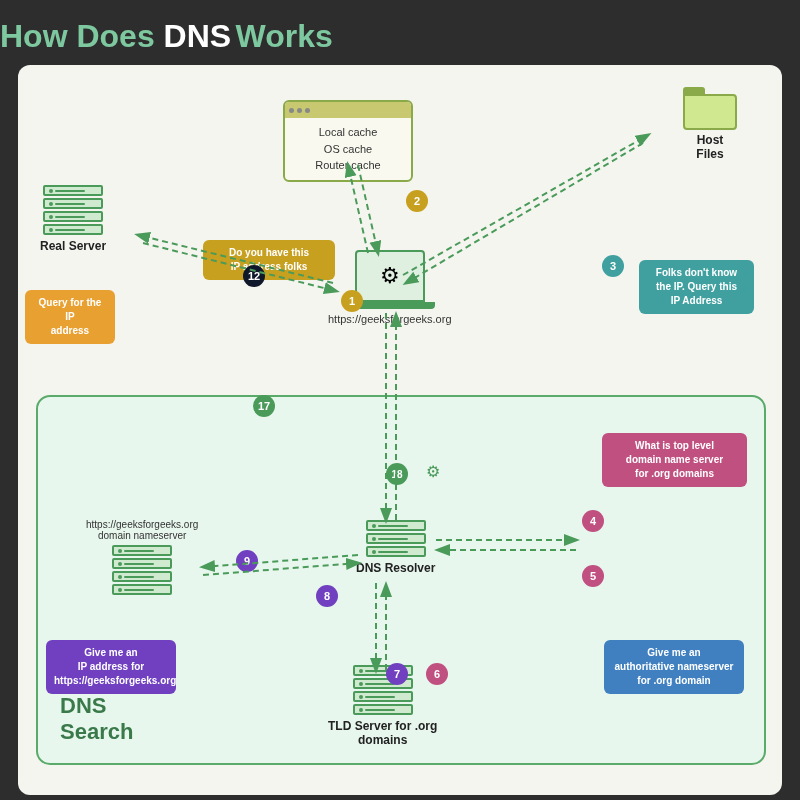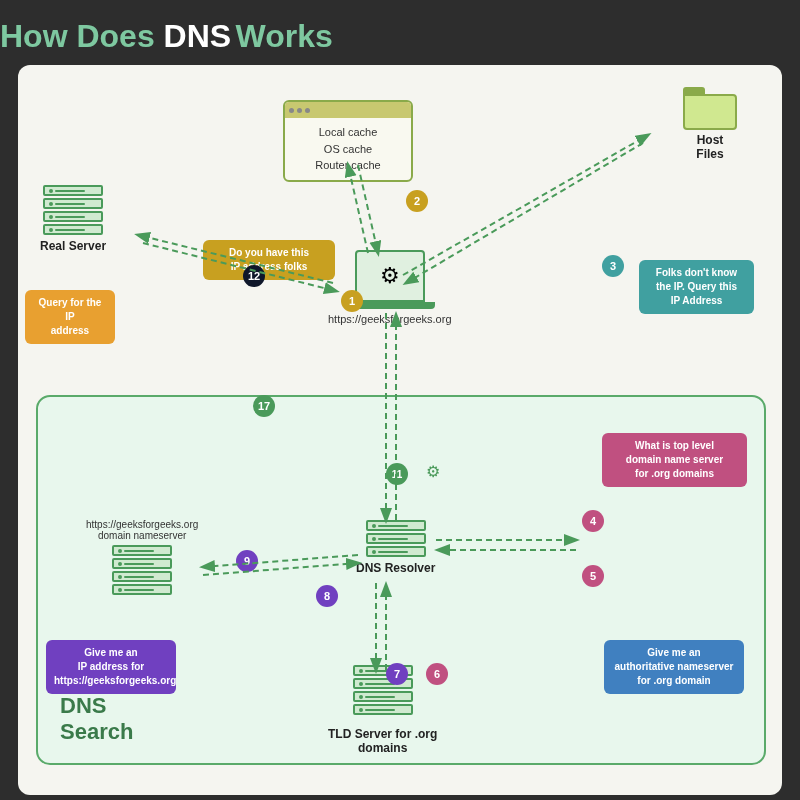--- a/index.html
+++ b/index.html
@@ -226,21 +226,20 @@
     }
 
     
     #tld-server-box {
       position: absolute;
       left: 310px;
       top: 600px;
       display: flex;
       flex-direction: column;
       align-items: center;
-      gap: 8px;
     }
 
     
     #domain-ns-box {
       position: absolute;
       left: 68px;
       top: 450px;
       display: flex;
       flex-direction: column;
       align-items: center;
@@ -428,21 +427,21 @@
     <div class="num-circle" style="background:#c05080; right:178px; top:500px;">5</div>
 
     <div class="num-circle" style="background:#c05080; left:408px; top:598px;">6</div>
 
     <div class="num-circle" style="background:#7040c0; left:368px; top:598px;">7</div>
 
     <div class="num-circle" style="background:#7040c0; left:298px; top:520px;">8</div>
 
     <div class="num-circle" style="background:#7040c0; left:218px; top:485px;">9</div>
 
-    <div class="num-circle" style="background:#4a9a5a; left:368px; top:398px; font-size:10px;">11</div>
+    <div class="num-circle" style="background:#4a9a5a; left:368px; top:398px; font-size:10px;">18</div>
 
     <div class="num-circle" style="background:#4a9a5a; left:235px; top:330px;">17</div>
 
     <div class="num-circle" style="background:#0f172a; left:225px; top:200px;">12</div>
 
     <svg id="svg-overlay">
       <defs>
         <marker id="arrowGreen" markerWidth="8" markerHeight="8" refX="6" refY="3" orient="auto">
           <path d="M0,0 L0,6 L8,3 z" fill="#4a9a5a"></path>
         </marker>

